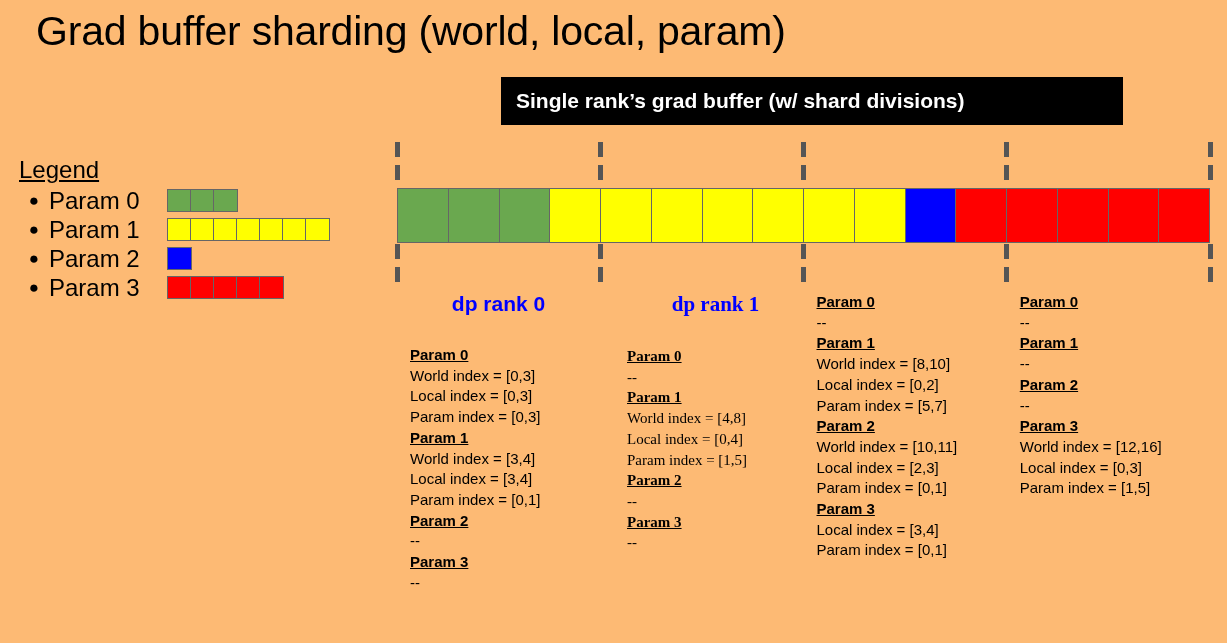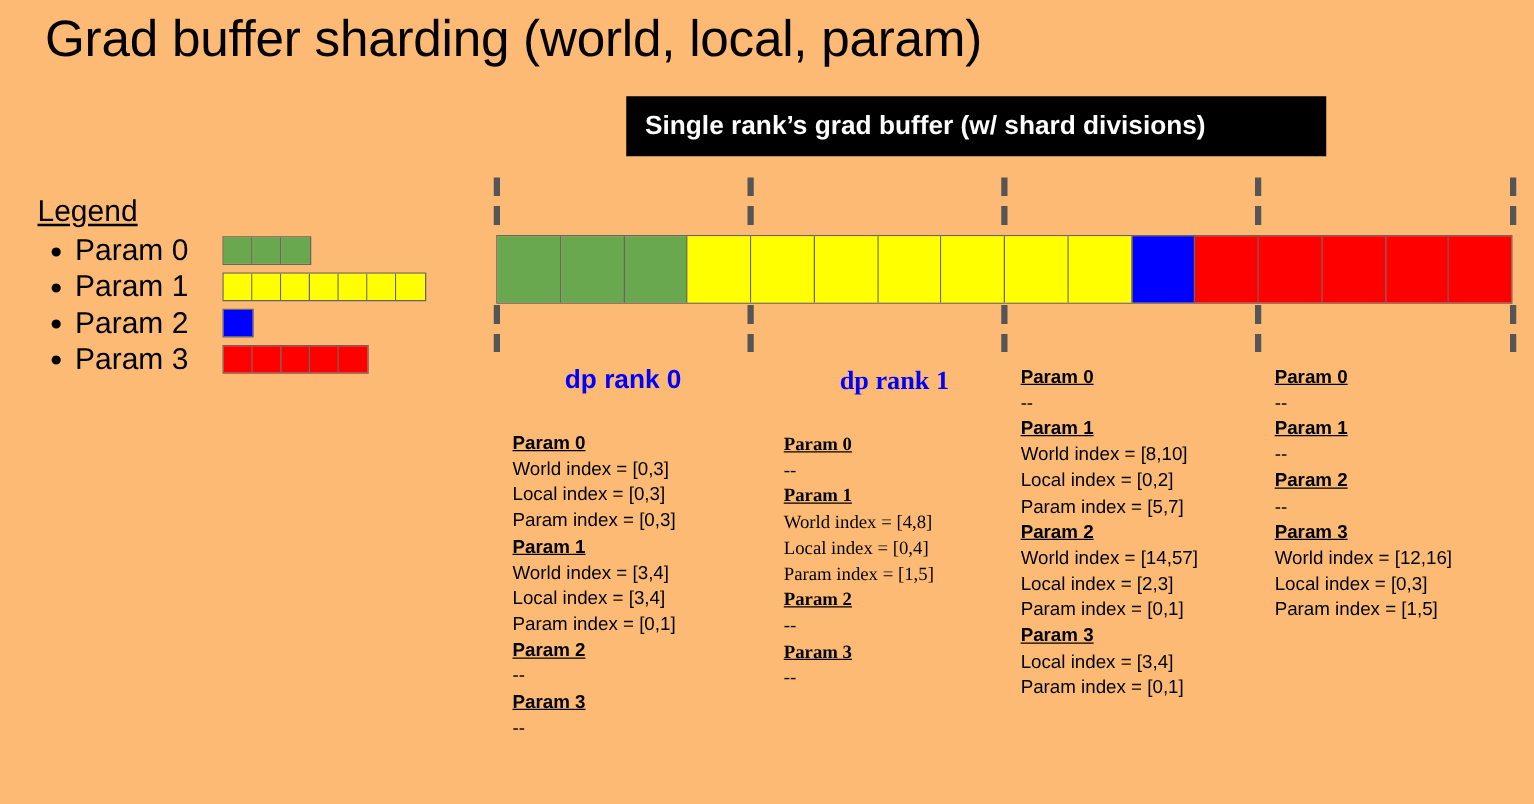--- a/index.html
+++ b/index.html
@@ -24,37 +24,37 @@
     font-weight: 400;
     color: #000000;
     letter-spacing: -0.2px;
     white-space: nowrap;
   }
 
   
   #banner {
     position: absolute;
     left: 501px; top: 77px;
-    width: 560px; height: 48px;
+    width: 622px; height: 48px;
     background: #000000;
     display: flex;
     align-items: center;
     padding-left: 15px;
   }
   #banner-text {
     color: #ffffff;
     font-size: 21px;
     font-weight: 700;
     white-space: nowrap;
   }
 
   
   #legend {
     position: absolute;
-    left: 30px; top: 156px;
+    left: 19px; top: 156px;
     width: 370px;
   }
   #legend-title {
     font-size: 24px;
     color: #000000;
     text-decoration: underline;
     line-height: 28px;
     margin-bottom: 2px;
   }
   .legend-row {
@@ -286,21 +286,21 @@
       </div>
       <div class="rank-col" style="left: 803.5px;">
         <div class="rank-body">
           <div class="param-name">Param 0</div>
           <div class="param-line">--</div>
           <div class="param-name">Param 1</div>
           <div class="param-line">World index = [8,10]</div>
           <div class="param-line">Local index = [0,2]</div>
           <div class="param-line">Param index = [5,7]</div>
           <div class="param-name">Param 2</div>
-          <div class="param-line">World index = [14,57]</div>
+          <div class="param-line">World index = [10,11]</div>
           <div class="param-line">Local index = [2,3]</div>
           <div class="param-line">Param index = [0,1]</div>
           <div class="param-name">Param 3</div>
           <div class="param-line">Local index = [3,4]</div>
           <div class="param-line">Param index = [0,1]</div>
         </div>
       </div>
       <div class="rank-col" style="left: 1006.75px;">
         <div class="rank-body">
           <div class="param-name">Param 0</div>

